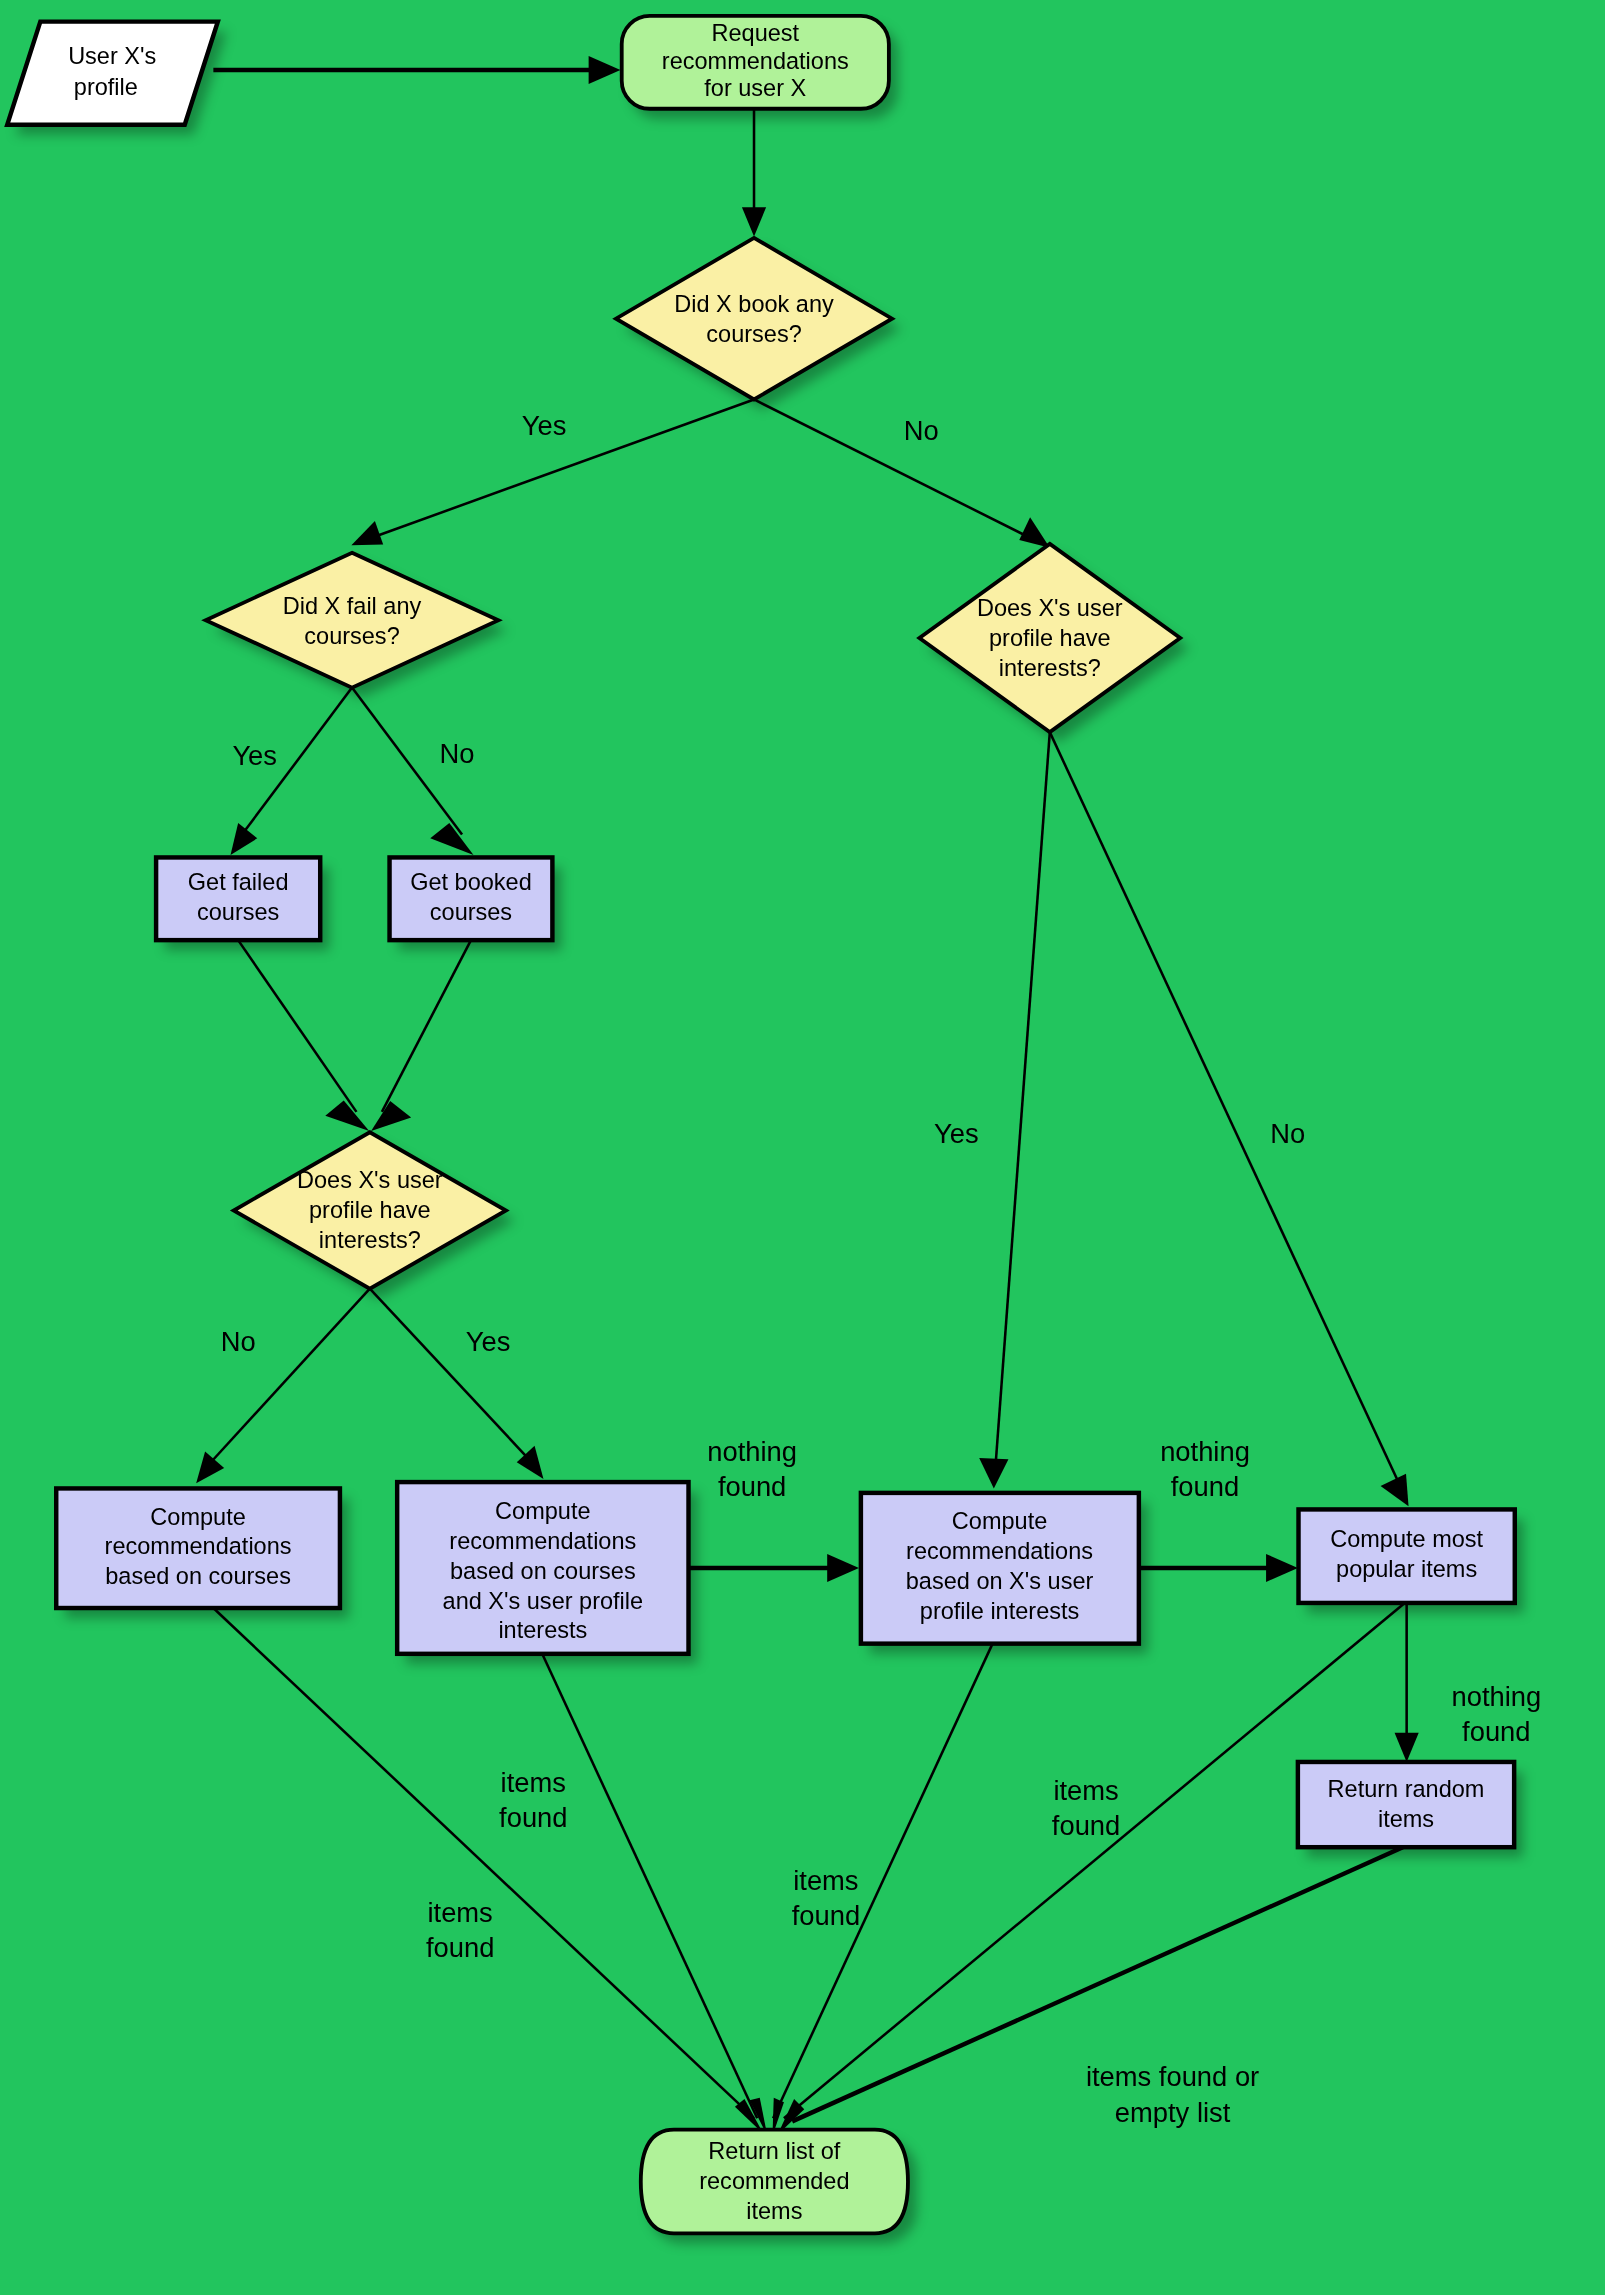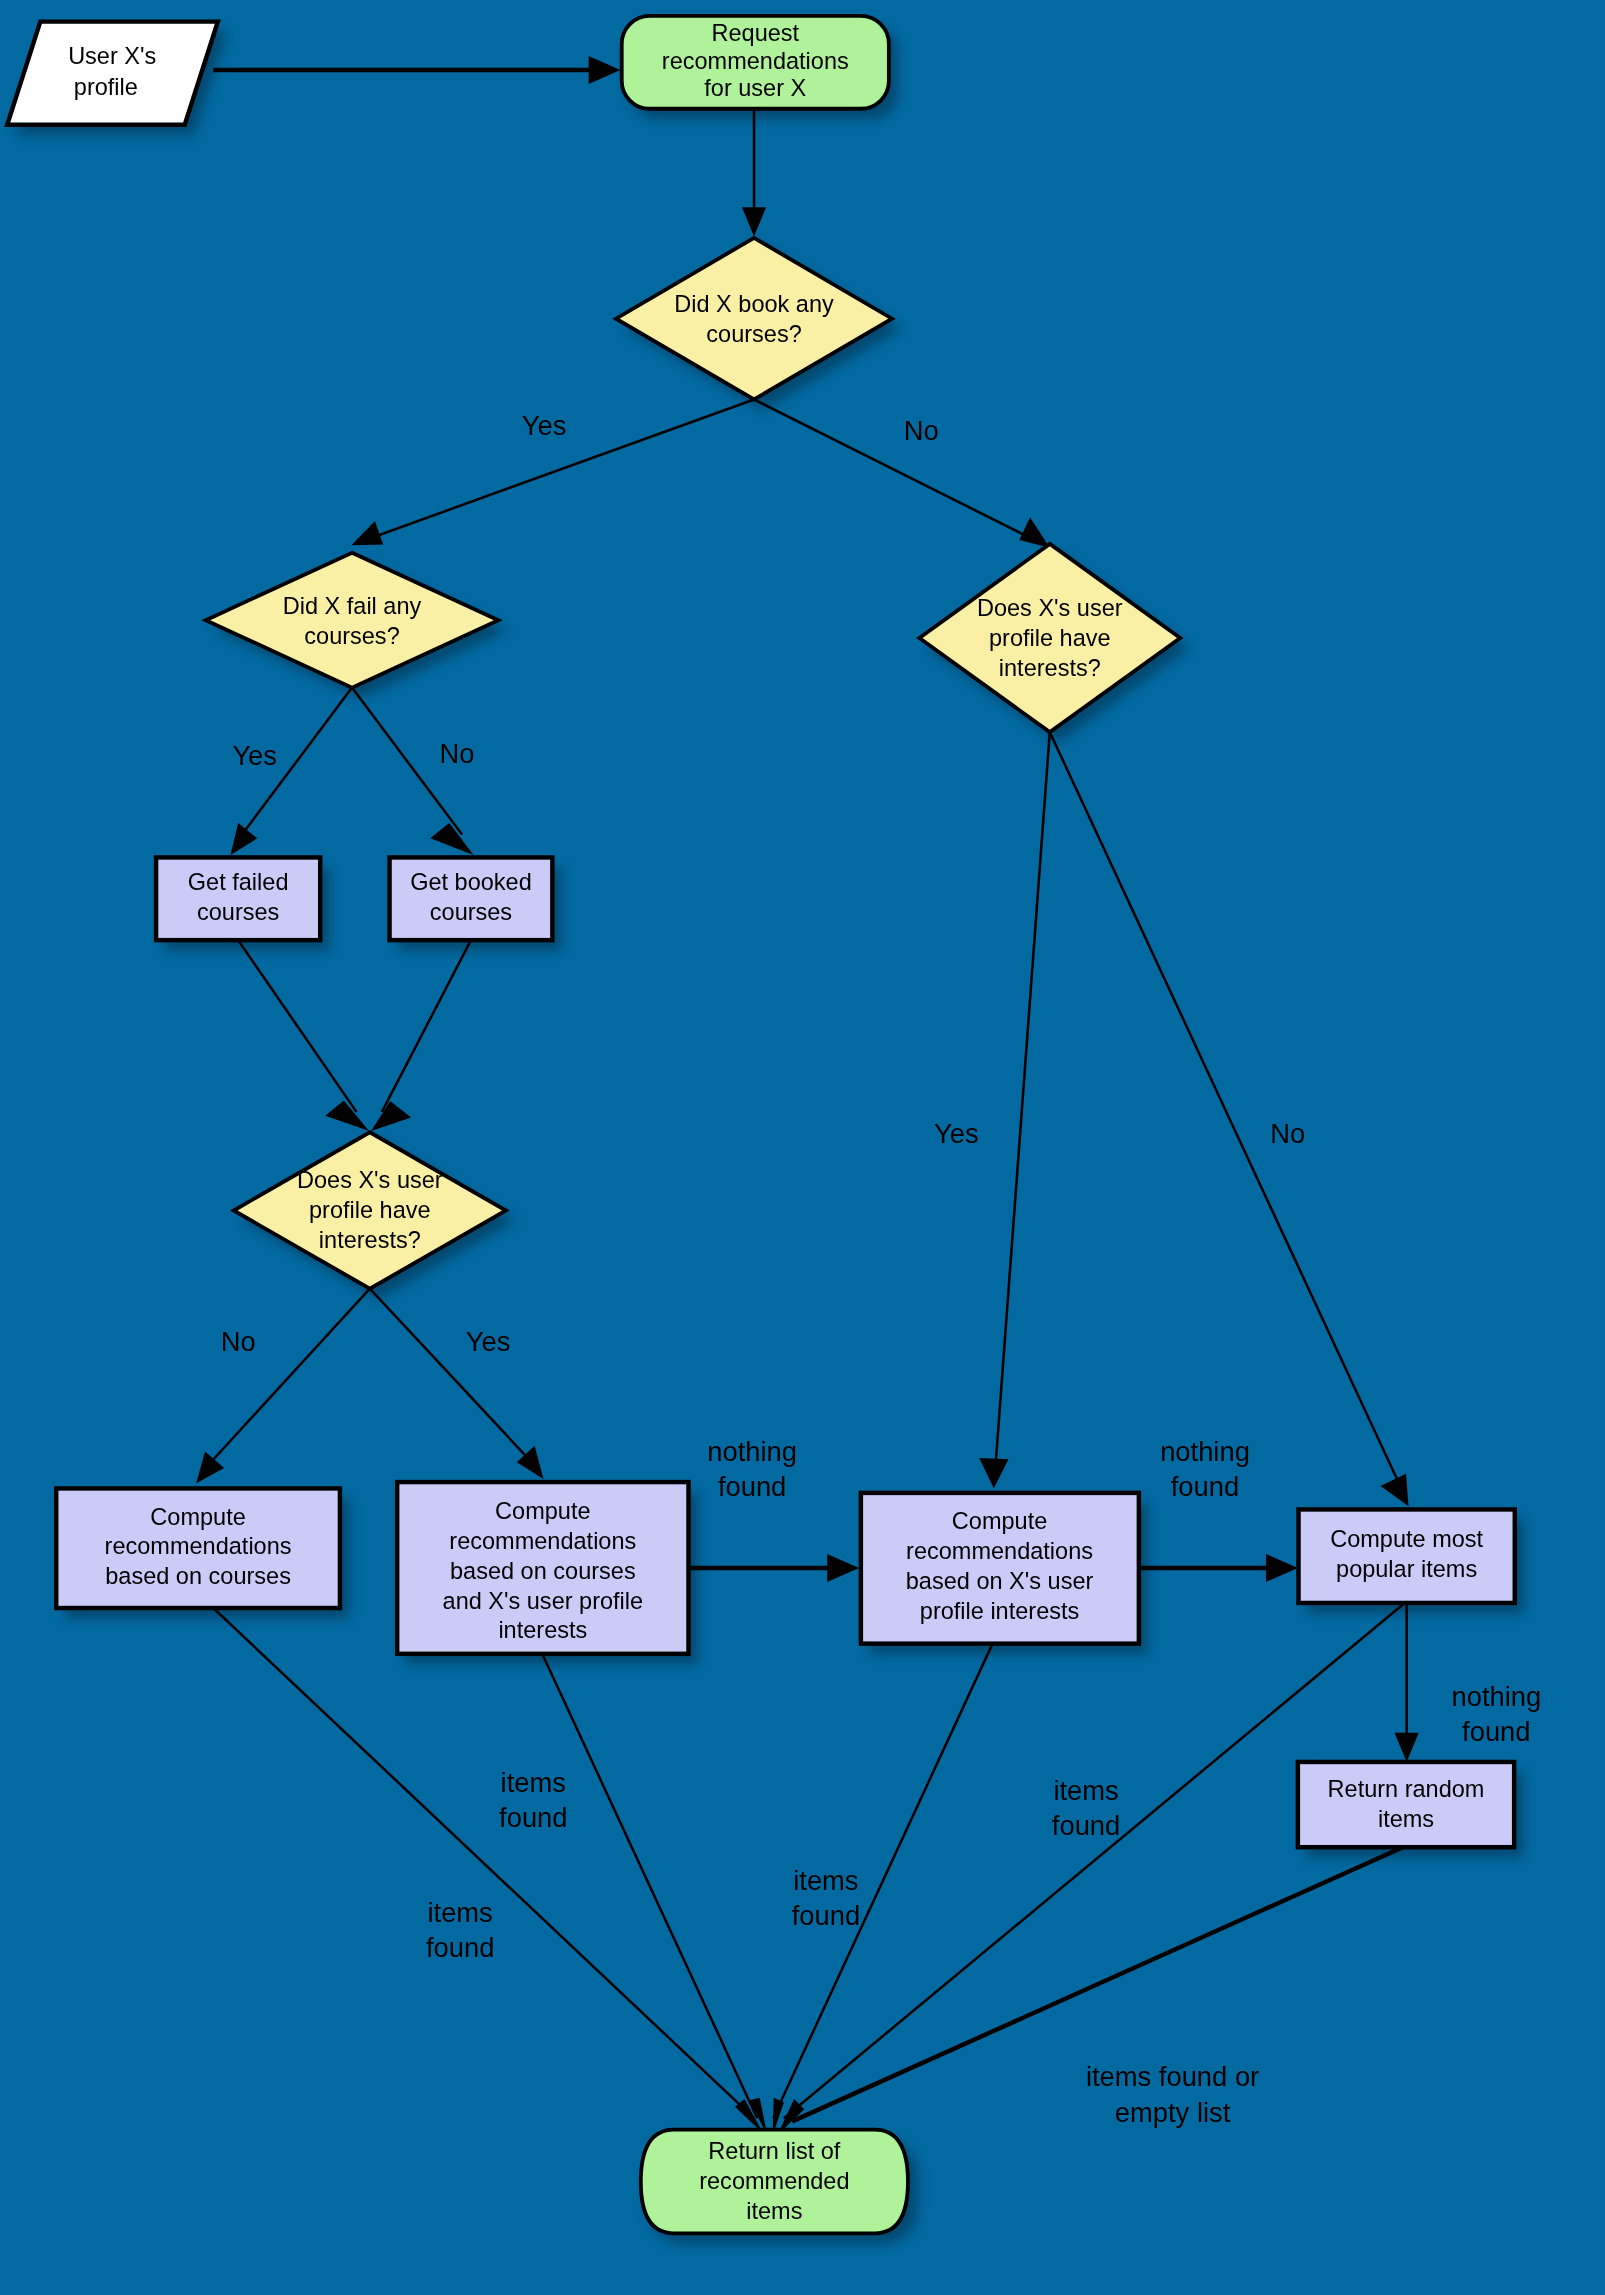--- a/index.html
+++ b/index.html
@@ -8,21 +8,21 @@
     padding: 0;
     background: #ffffff;
   }
   body {
     font-family: "Liberation Sans", sans-serif;
   }
   #flow-root {
     position: relative;
     width: 1606px;
     height: 2295px;
-    background: #0369a1;
+    background: #22c55e;
     overflow: hidden;
   }
   svg.flow-canvas {
     position: absolute;
     top: 0;
     left: 0;
     width: 1606px;
     height: 2295px;
   }
   .node-shape {

